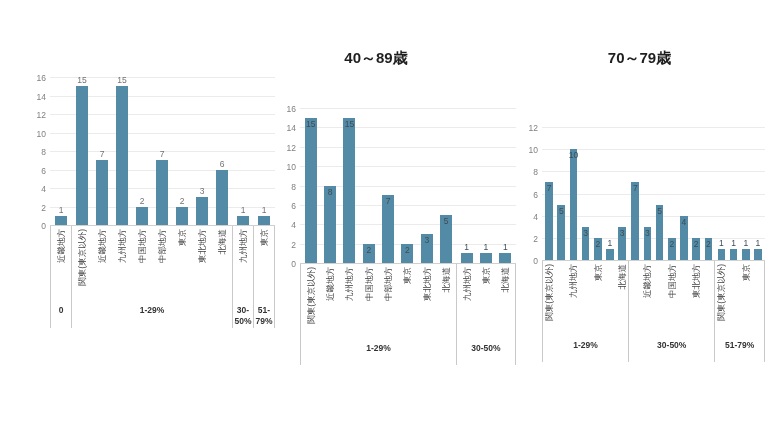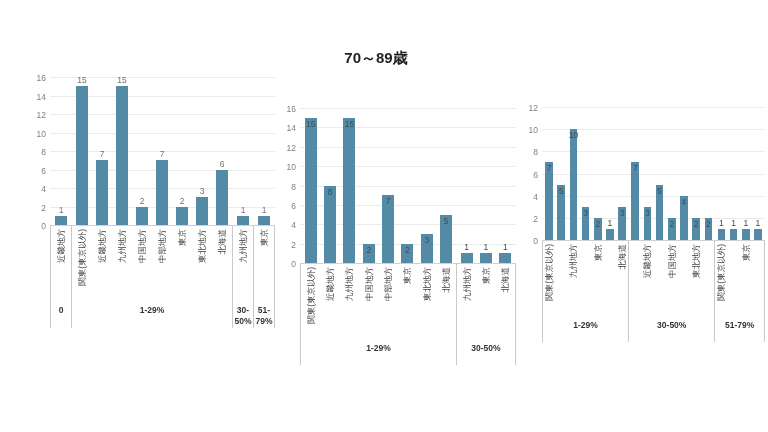--- a/index.html
+++ b/index.html
@@ -206,21 +206,21 @@
               </div>
             </div>
             <div class="glabel">51-79%</div>
           </div>
         </div>
       </div>
     </div>
 </div>
 
 <div class="chart" id="chart-1" style="left: 280px; top: 48px; width: 236px;">
-  <div class="chart-title" style="transform: translateX(-22px);">70～89歳</div>
+  <div class="chart-title" style="transform: translateX(-22px);">40～89歳</div>
   <div class="chart-body">
       <div class="spacer" style="height: 40px;"></div>
       <div class="plot-row">
         <div class="yaxis">
           <div class="ytick" style="bottom: -5px;">0</div>
           <div class="ytick" style="bottom: 14.375px;">2</div>
           <div class="ytick" style="bottom: 33.75px;">4</div>
           <div class="ytick" style="bottom: 53.125px;">6</div>
           <div class="ytick" style="bottom: 72.5px;">8</div>
           <div class="ytick" style="bottom: 91.875px;">10</div>
@@ -334,20 +334,21 @@
               </div>
             </div>
             <div class="glabel">30-50%</div>
           </div>
         </div>
       </div>
     </div>
 </div>
 
 <div class="chart" id="chart-2" style="left: 522px; top: 48px; width: 243px;">
+  <div class="chart-title" style="transform: translateX(-4px);">70～79歳</div>
   <div class="chart-body">
       <div class="spacer" style="height: 59px;"></div>
       <div class="plot-row">
         <div class="yaxis">
           <div class="ytick" style="bottom: -5px;">0</div>
           <div class="ytick" style="bottom: 17.1667px;">2</div>
           <div class="ytick" style="bottom: 39.3333px;">4</div>
           <div class="ytick" style="bottom: 61.5px;">6</div>
           <div class="ytick" style="bottom: 83.6667px;">8</div>
           <div class="ytick" style="bottom: 105.833px;">10</div>

